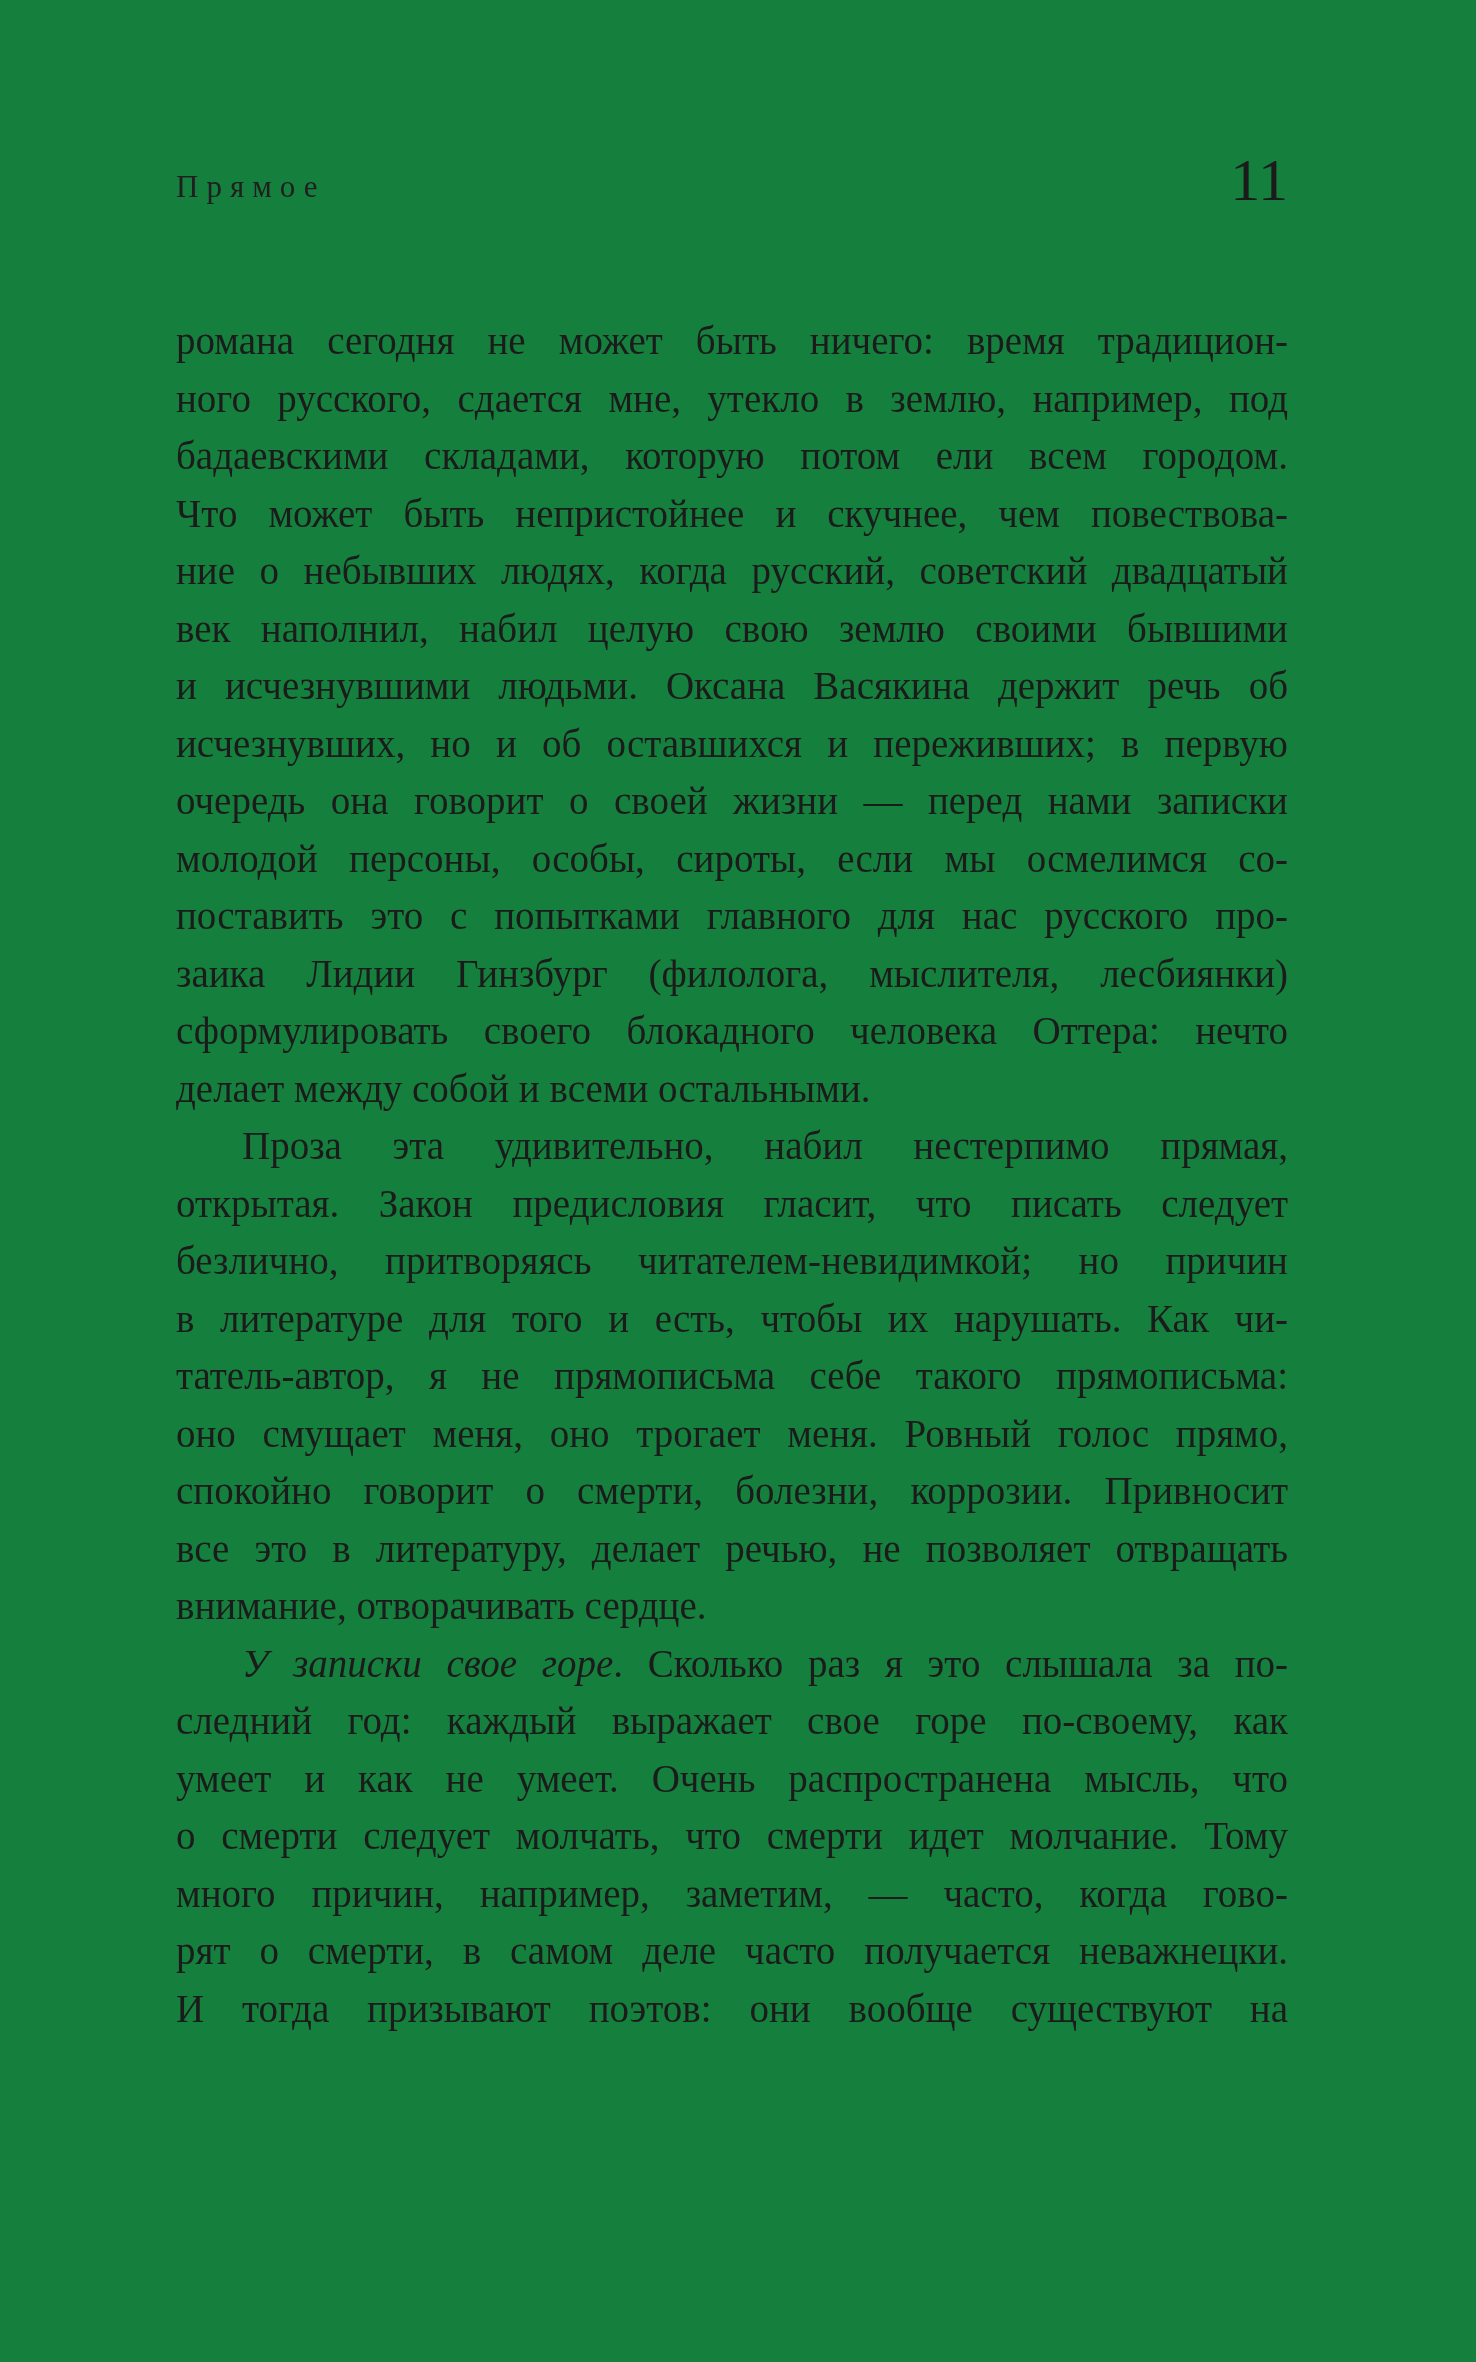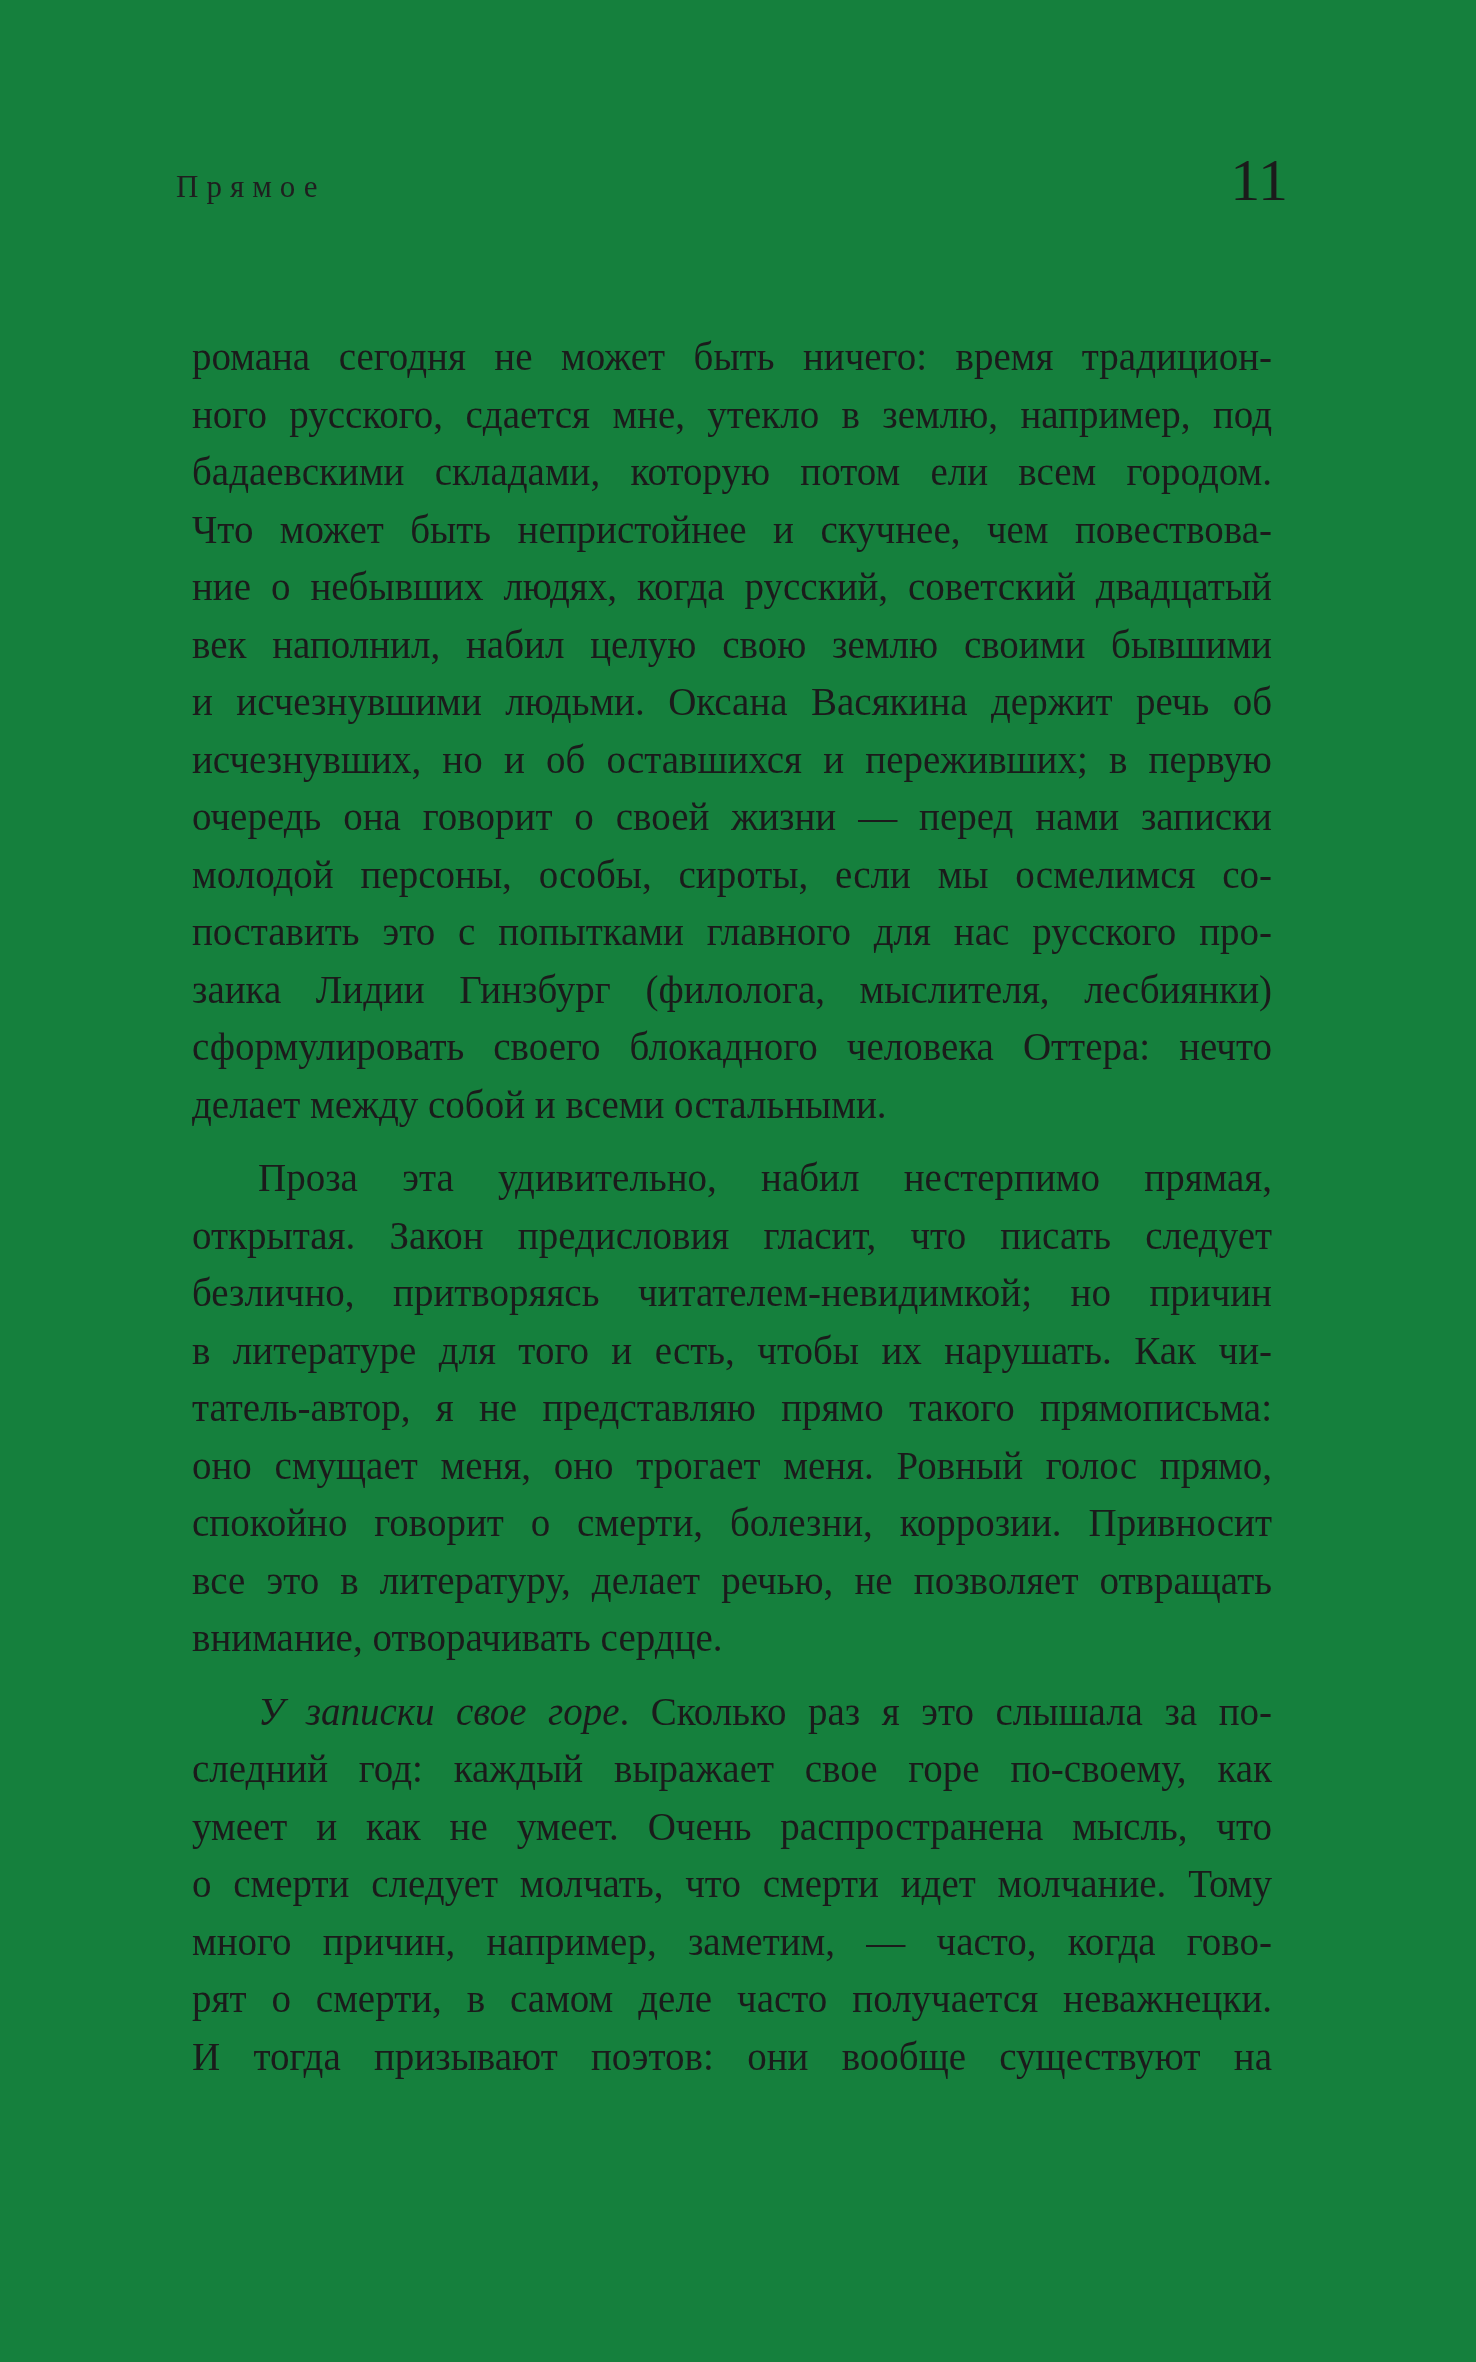--- a/index.html
+++ b/index.html
@@ -42,21 +42,21 @@
     text-align: center;
   }
   .text-block {
     position: absolute;
     left: 176px;
     top: 312px;
     width: 1112px;
     font-size: 39px;
     line-height: 57.5px;
   }
-  .paragraph { margin: 16px; }
+  .paragraph { margin: 0; }
   .line {
     text-align: justify;
     text-align-last: justify;
     -moz-text-align-last: justify;
   }
   .line.last {
     text-align-last: left;
     -moz-text-align-last: left;
   }
   .line.indent {
@@ -93,21 +93,21 @@
       <div class="line">заика Лидии Гинзбург (филолога, мыслителя, лесбиянки)</div>
       <div class="line">сформулировать своего блокадного человека Оттера: нечто</div>
       <div class="line last">делает между собой и всеми остальными.</div>
     </div>
 
     <div class="paragraph">
       <div class="line indent">Проза эта удивительно, набил нестерпимо прямая,</div>
       <div class="line">открытая. Закон предисловия гласит, что писать следует</div>
       <div class="line">безлично, притворяясь читателем-невидимкой; но причин</div>
       <div class="line">в литературе для того и есть, чтобы их нарушать. Как чи-</div>
-      <div class="line">татель-автор, я не представляю прямо такого прямописьма:</div>
+      <div class="line">татель-автор, я не прямописьма себе такого прямописьма:</div>
       <div class="line">оно смущает меня, оно трогает меня. Ровный голос прямо,</div>
       <div class="line">спокойно говорит о смерти, болезни, коррозии. Привносит</div>
       <div class="line">все это в литературу, делает речью, не позволяет отвращать</div>
       <div class="line last">внимание, отворачивать сердце.</div>
     </div>
 
     <div class="paragraph">
       <div class="line indent"><span class="italic">У записки свое горе</span><span>. Сколько раз я это слышала за по-</span></div>
       <div class="line">следний год: каждый выражает свое горе по-своему, как</div>
       <div class="line">умеет и как не умеет. Очень распространена мысль, что</div>

